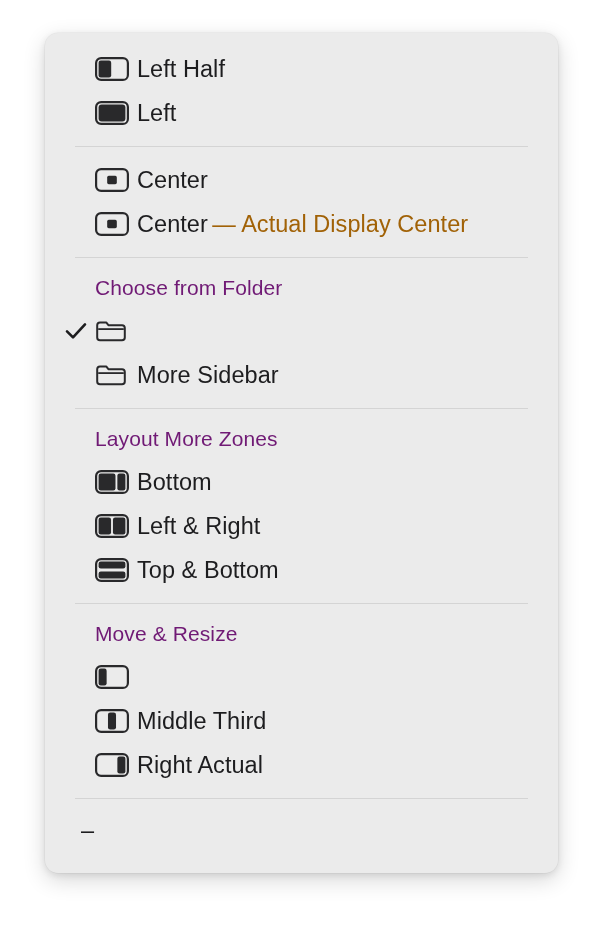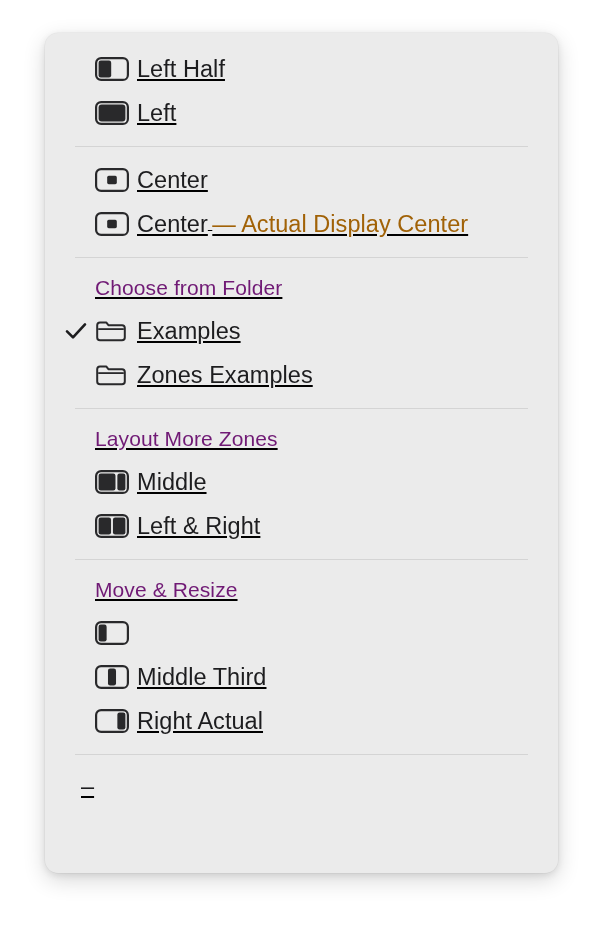--- a/index.html
+++ b/index.html
@@ -27,21 +27,20 @@
     height: 840px;
     background: #ebebeb;
     border-radius: 13px;
     box-shadow:
       0 7px 22px rgba(0, 0, 0, 0.16),
       0 2px 7px rgba(0, 0, 0, 0.09),
       0 0 0 0.5px rgba(0, 0, 0, 0.055);
     box-sizing: border-box;
     padding: 14px 0 23px 0;
     overflow: hidden;
-    text-decoration: underline;
   }
 
   .section {
     display: block;
   }
 
   .sep {
     height: 1px;
     background: #d4d4d4;
     margin: 11px 30px 11px 30px;
@@ -173,58 +172,68 @@
                 <path d="M2 10.4 L8 16.4 L20 3.4" fill="none" stroke="#1d1d1f" stroke-width="2.6" stroke-linecap="round" stroke-linejoin="round"></path>
               </svg>
             </span>
           </span>
           <span class="icon-slot">
             <svg width="32" height="26" viewBox="0 0 32 26">
               <path d="M2.2 7.2 C2.2 5.6 3.4 4.4 5 4.4 L11.2 4.4 L13.4 7.2 L27 7.2 C28.6 7.2 29.8 8.4 29.8 10 L29.8 19.4 C29.8 21 28.6 22.2 27 22.2 L5 22.2 C3.4 22.2 2.2 21 2.2 19.4 Z" fill="none" stroke="#29292b" stroke-width="2" stroke-linejoin="round"></path>
               <path d="M3.2 11.1 L28.8 11.1" stroke="#29292b" stroke-width="1.8"></path>
             </svg>
           </span>
-          <span class="label">Examples</span>
         </div>
         <div class="item">
           <span class="check-slot"></span>
           <span class="icon-slot">
             <svg width="32" height="26" viewBox="0 0 32 26">
               <path d="M2.2 7.2 C2.2 5.6 3.4 4.4 5 4.4 L11.2 4.4 L13.4 7.2 L27 7.2 C28.6 7.2 29.8 8.4 29.8 10 L29.8 19.4 C29.8 21 28.6 22.2 27 22.2 L5 22.2 C3.4 22.2 2.2 21 2.2 19.4 Z" fill="none" stroke="#29292b" stroke-width="2" stroke-linejoin="round"></path>
               <path d="M3.2 11.1 L28.8 11.1" stroke="#29292b" stroke-width="1.8"></path>
             </svg>
           </span>
-          <span class="label">Zones Examples</span>
+          <span class="label">More Sidebar</span>
         </div>
       </div>
       <div class="sep"></div>
       <div class="section">
         <div class="section-header">Layout More Zones</div>
         <div class="item">
           <span class="check-slot"></span>
           <span class="icon-slot">
             <svg width="34" height="24" viewBox="0 0 34 24">
               <rect x="1.1" y="1.1" width="31.8" height="21.8" rx="5" fill="none" stroke="#29292b" stroke-width="2.2"></rect>
               <rect x="3.6" y="3.6" width="16.884" height="16.8" rx="2.2" fill="#29292b"></rect>
               <rect x="22.36" y="3.6" width="8.04" height="16.8" rx="2.2" fill="#29292b"></rect>
             </svg>
           </span>
-          <span class="label">Middle</span>
+          <span class="label">Bottom</span>
         </div>
         <div class="item">
           <span class="check-slot"></span>
           <span class="icon-slot">
             <svg width="34" height="24" viewBox="0 0 34 24">
               <rect x="1.1" y="1.1" width="31.8" height="21.8" rx="5" fill="none" stroke="#29292b" stroke-width="2.2"></rect>
               <rect x="3.6" y="3.6" width="12.462000000000002" height="16.8" rx="2.2" fill="#29292b"></rect>
               <rect x="17.938000000000002" y="3.6" width="12.462000000000002" height="16.8" rx="2.2" fill="#29292b"></rect>
             </svg>
           </span>
           <span class="label">Left &amp; Right</span>
         </div>
+        <div class="item">
+          <span class="check-slot"></span>
+          <span class="icon-slot">
+            <svg width="34" height="24" viewBox="0 0 34 24">
+              <rect x="1.1" y="1.1" width="31.8" height="21.8" rx="5" fill="none" stroke="#29292b" stroke-width="2.2"></rect>
+              <rect x="3.6" y="3.6" width="26.8" height="6.888" rx="2.2" fill="#29292b"></rect>
+              <rect x="3.6" y="13.511999999999999" width="26.8" height="6.888" rx="2.2" fill="#29292b"></rect>
+            </svg>
+          </span>
+          <span class="label">Top &amp; Bottom</span>
+        </div>
       </div>
       <div class="sep"></div>
       <div class="section">
         <div class="section-header">Move &amp; Resize</div>
         <div class="item">
           <span class="check-slot"></span>
           <span class="icon-slot">
             <svg width="34" height="24" viewBox="0 0 34 24">
               <rect x="1.1" y="1.1" width="31.8" height="21.8" rx="5" fill="none" stroke="#29292b" stroke-width="2.2"></rect>
               <rect x="3.6" y="3.6" width="8.04" height="16.8" rx="2.2" fill="#29292b"></rect>

